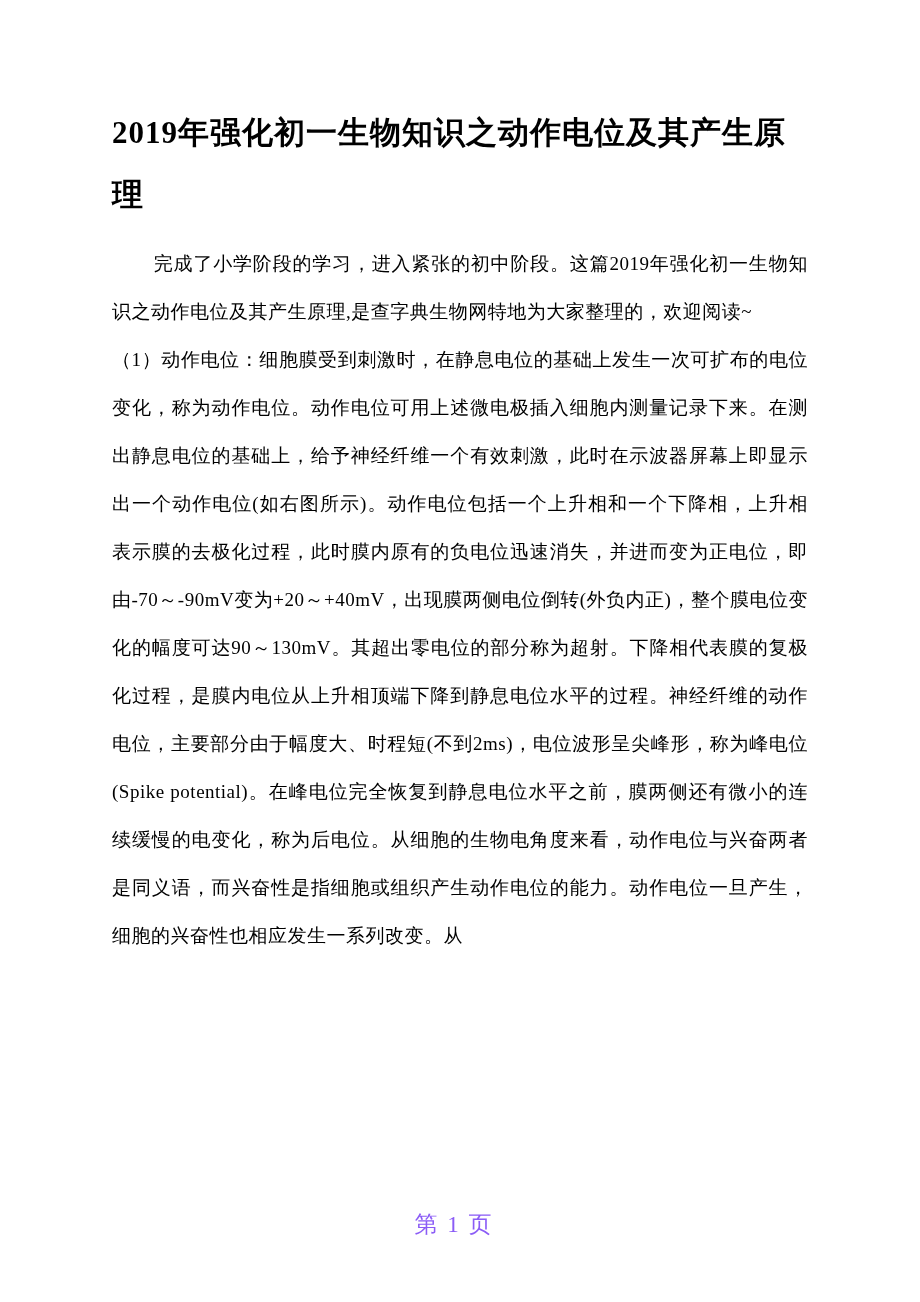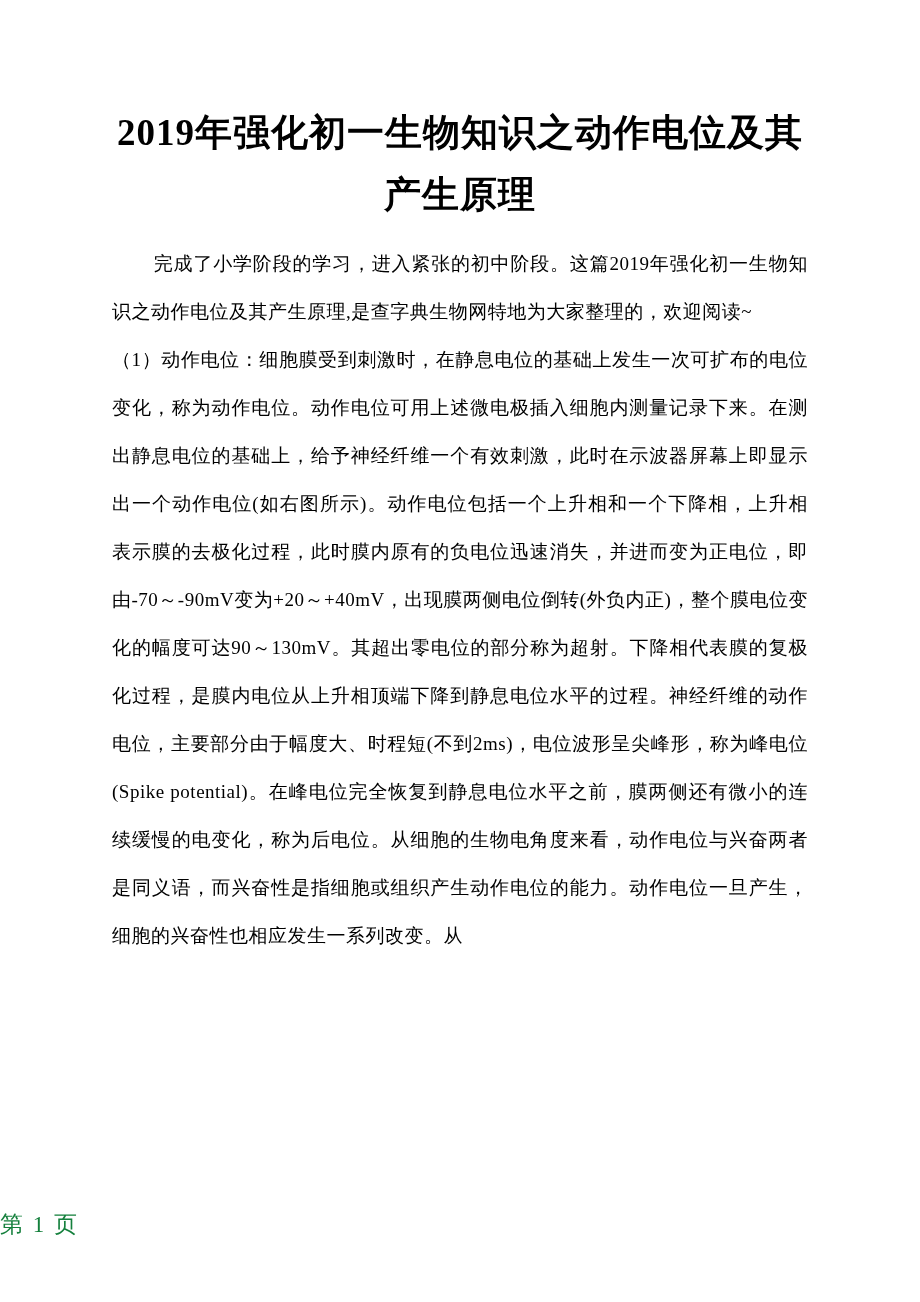--- a/index.html
+++ b/index.html
@@ -12,45 +12,46 @@
     width: 920px;
     height: 1302px;
     background: #ffffff;
     box-sizing: border-box;
     padding: 102px 112px 0 112px;
     font-family: "Liberation Serif", "DejaVu Serif", serif;
     color: #000000;
     overflow: hidden;
   }
   .doc-title {
-    font-size: 37px;
+    font-size: 31px;
     font-weight: bold;
-    text-align: center;
+    text-align: left;
     line-height: 62px;
     margin: 0 0 14px 0;
     letter-spacing: 1px;
   }
   .doc-body p {
     font-size: 19px;
     line-height: 48px;
     text-align: justify;
     margin: 0;
     letter-spacing: 0.5px;
   }
   .doc-body p.indent-2 {
     text-indent: 2.2em;
   }
   .page-footer {
     position: absolute;
     left: 0;
     right: 12px;
     bottom: 62px;
+    text-align: center;
     font-size: 23px;
     letter-spacing: 2px;
-    color: #15803d;
+    color: #8b5cf6;
   }
 </style>
 </head>
 <body>
 
 <div class="page">
 
   <h1 class="doc-title">2019年强化初一生物知识之动作电位及其产生原理</h1>
 
   <div class="doc-body">

